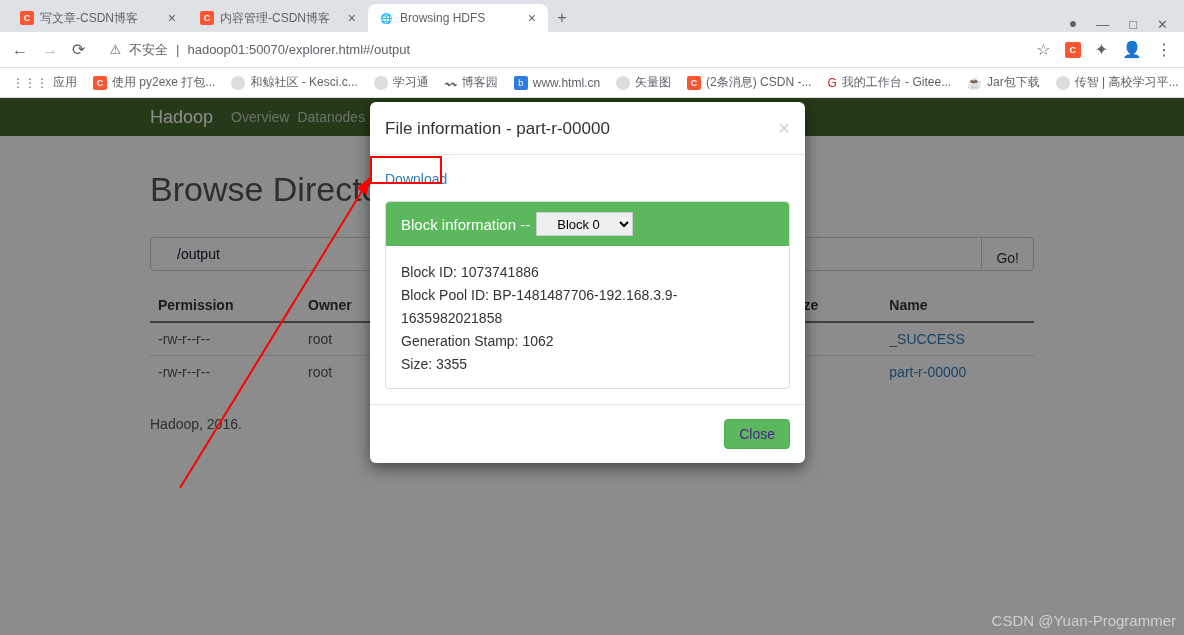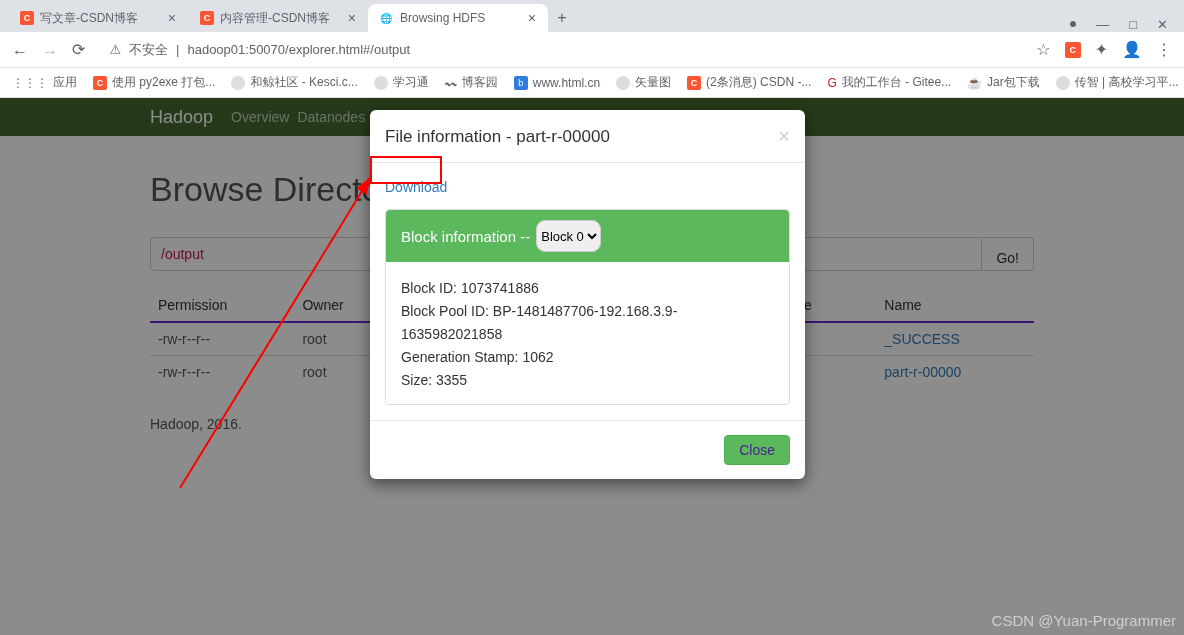--- a/index.html
+++ b/index.html
@@ -22,38 +22,38 @@
 .bm-bar{height:30px;background:#fff;display:flex;align-items:center;padding:0 12px;gap:16px;font-size:12px;color:#5f6368;border-bottom:1px solid #e0e0e0}
 .bm{display:flex;align-items:center;gap:5px;white-space:nowrap}
 .bm .dot{width:14px;height:14px;border-radius:50%;background:#ddd}
 .page{position:relative;height:537px;overflow:hidden}
 .hnav{background:#456b2e;height:38px;display:flex;align-items:center;padding:0 150px;gap:8px;font-size:14px}
 .hnav .brand{color:#fff;font-size:18px;margin-right:10px}
 .hnav a{color:#c1ccb9;text-decoration:none}
 .content{padding:20px 150px;color:#333}
 .content h1{font-size:34px;font-weight:400;color:#555;margin:14px 0 28px}
 .path-row{display:flex;gap:0}
-.path-in{flex:1;height:34px;border:1px solid #ccc;border-radius:4px 0 0 4px;padding:0 10px;font-size:14px;color:#be185d}
+.path-in{flex:1;height:34px;border:1px solid #ccc;border-radius:4px 0 0 4px;padding:0 26px;font-size:14px;color:#0f172a}
 .go-btn{height:34px;padding:12px 14px;border:1px solid #ccc;border-left:none;background:#fff;border-radius:0 4px 4px 0;font-size:14px;color:#333}
 table{width:100%;margin-top:18px;border-collapse:collapse;font-size:14px}
-th{text-align:left;padding:8px;border-bottom:2px solid #6d28d9;font-weight:400;color:#333}
+th{text-align:left;padding:8px;border-bottom:2px solid #737373;font-weight:700;color:#333}
 td{padding:8px;border-top:1px solid #ddd;color:#555}
 td a{color:#337ab7;text-decoration:none}
 .foot{margin-top:28px;color:#555;font-size:14px}
 .overlay{position:absolute;inset:0;background:rgba(0,0,0,.45)}
-.modal{position:absolute;left:370px;top:12px;width:435px;background:#fff;border-radius:6px;box-shadow:0 5px 15px rgba(0,0,0,.5)}
+.modal{position:absolute;left:370px;top:4px;width:435px;background:#fff;border-radius:6px;box-shadow:0 5px 15px rgba(0,0,0,.5)}
 .mhd{padding:15px 15px 14px;border-bottom:1px solid #e5e5e5;display:flex;align-items:center}
 .mhd h4{font-size:17px;font-weight:400;color:#333}
 .mhd .x{margin-left:auto;color:#ccc;font-size:20px;cursor:pointer}
 .mbody{padding:15px}
 .dl{color:#337ab7;font-size:14px;text-decoration:none;display:inline-block;margin-bottom:14px}
 .hl{position:absolute;border:2px solid red;pointer-events:none}
 .panel{border:1px solid #ddd;border-radius:4px}
 .phd{background:#5cb85c;color:#fff;padding:10px 15px;border-radius:4px 4px 0 0;font-size:15px;display:flex;align-items:center;gap:6px}
-.phd select{height:32px;font-size:13px;border:1px solid #ccc;border-radius:9px;padding:0 0}
+.phd select{height:24px;font-size:13px;border:1px solid #ccc;border-radius:0;padding:0 16px}
 .pbody{padding:15px 15px 12px;font-size:14px;color:#333;line-height:1.65}
 .pbody ul{margin:4px 0 0 36px}
 .mft{padding:14px 15px;border-top:1px solid #e5e5e5;text-align:right}
 .close-btn{background:#5cb85c;color:#4c1d95;border:1px solid #4cae4c;border-radius:4px;padding:6px 14px;font-size:14px}
 .wm{position:absolute;right:8px;bottom:6px;color:#d0d0d0;font-size:15px}
 svg.arrow{position:absolute;pointer-events:none}
 </style>
 </head>
 <body>
 

